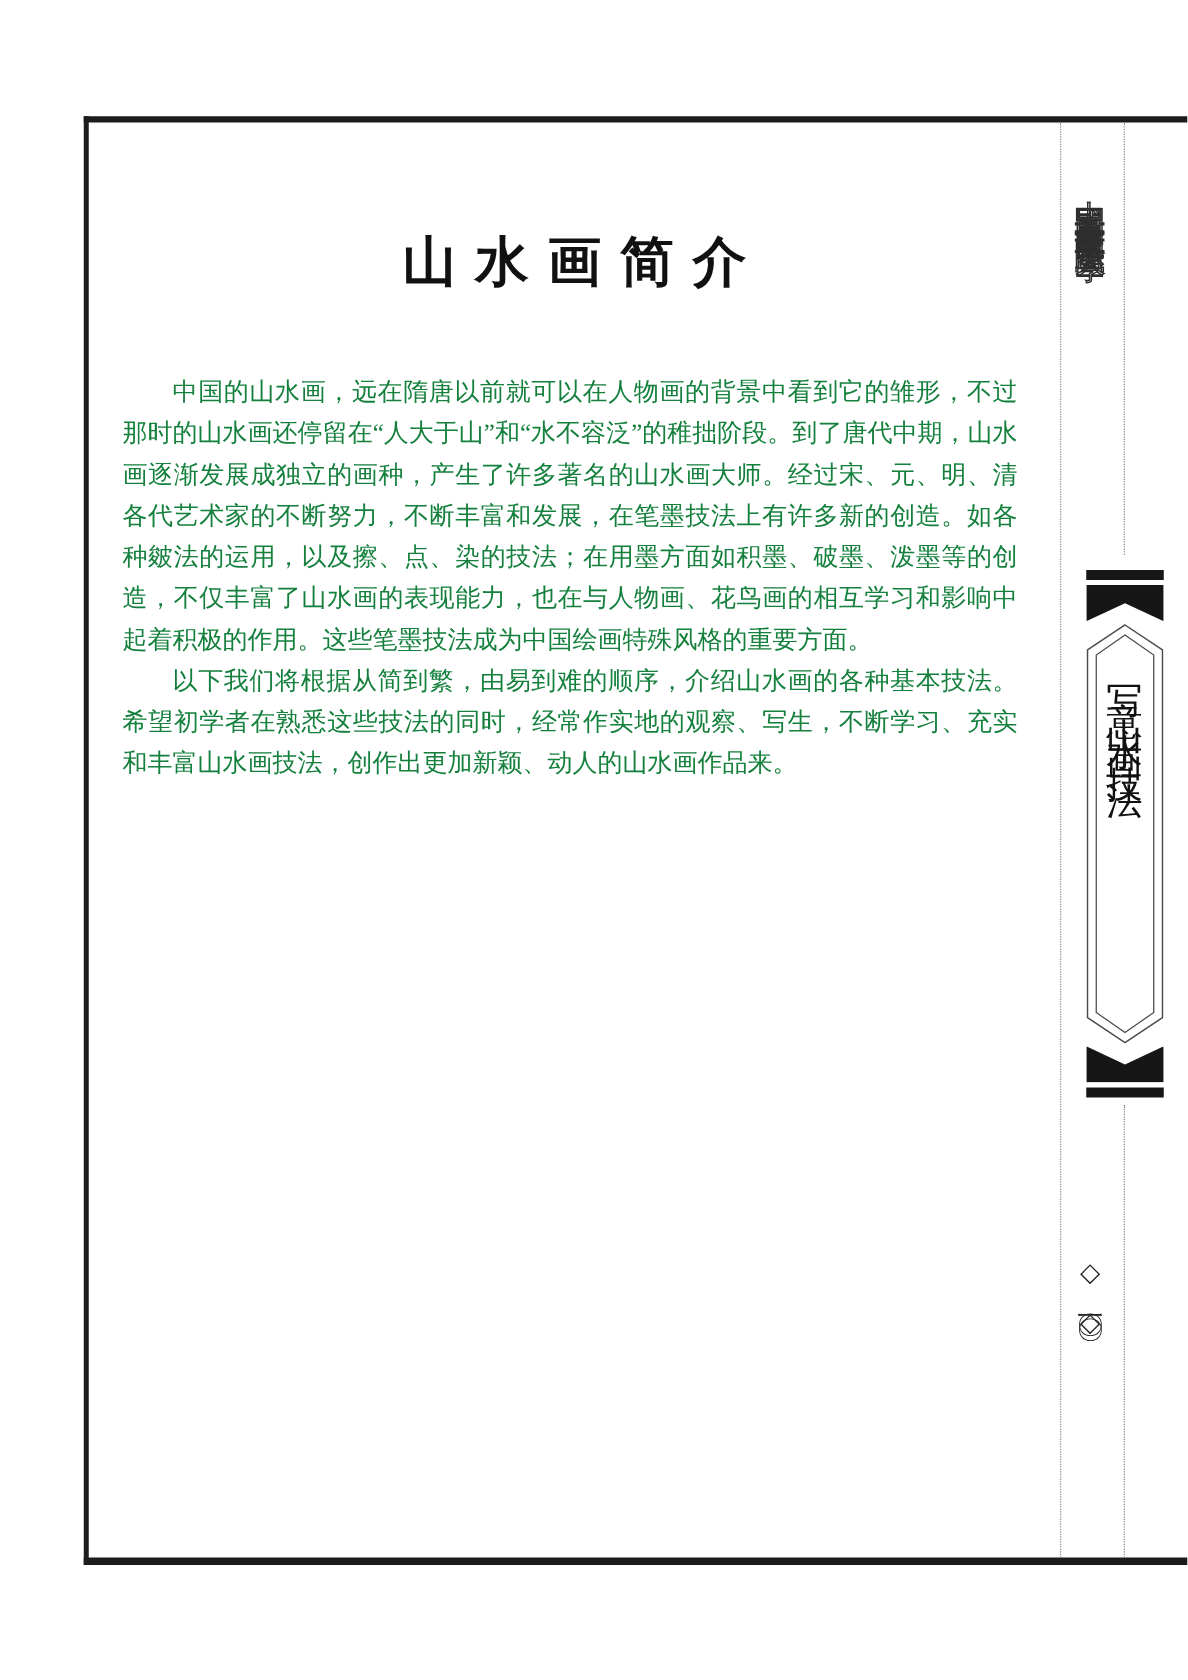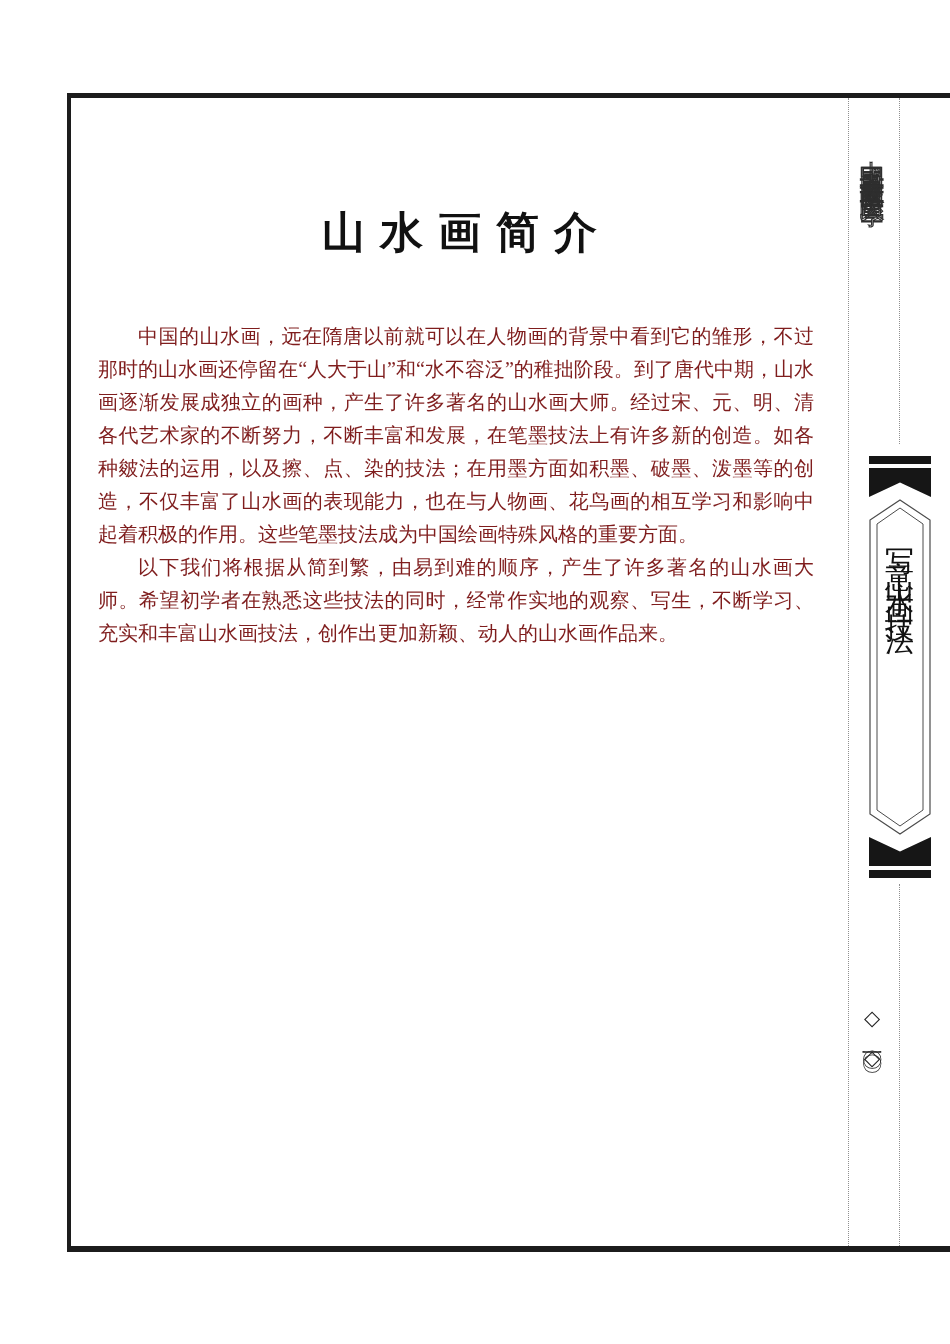--- a/index.html
+++ b/index.html
@@ -17,38 +17,38 @@
   .frame-top    { position: absolute; left: 67px;  top: 93px;   width: 883px; height: 5px; background: #1c1c1c; }
   .frame-bottom { position: absolute; left: 67px;  top: 1246px; width: 883px; height: 6px; background: #1c1c1c; }
   .frame-left   { position: absolute; left: 67px;  top: 93px;   width: 4px;   height: 1159px; background: #1c1c1c; }
 
   .vline { position: absolute; width: 0; border-left: 1px dotted #8f8f8f; }
   .vline-1  { left: 848px; top: 98px;  height: 1148px; }
   .vline-2a { left: 899px; top: 98px;  height: 346px; }
   .vline-2b { left: 899px; top: 884px; height: 362px; }
 
   
-  .content { position: absolute; left: 71px; top: 110px; width: 777px; }
+  .content { position: absolute; left: 71px; top: 88px; width: 777px; }
   .title {
     margin: 96px 0 0 0;
     line-height: 52px;
     text-align: center;
     font-family: "DejaVu Serif", "Liberation Serif", serif;
     font-weight: bold;
     font-size: 43px;
     letter-spacing: 15px;
     text-indent: 15px;
     color: #111;
   }
   .bodytext {
     margin: 62px 34px 0 27px;
     font-size: 20px;
     line-height: 33px;
     text-align: justify;
-    color: #7f1d1d;
+    color: #15803d;
   }
   .bodytext p { margin: 0; text-indent: 2em; }
 
   
   .univ {
     position: absolute; left: 861px; top: 142px; width: 27px;
     writing-mode: vertical-rl; text-orientation: upright;
     font-size: 24px; letter-spacing: 6px;
     color: #ffffff; -webkit-text-stroke: 1.2px #2e2e2e;
     font-family: "DejaVu Serif", serif;
@@ -93,21 +93,21 @@
 <div class="frame-bottom"></div>
 <div class="frame-left"></div>
 <div class="vline vline-1"></div>
 <div class="vline vline-2a"></div>
 <div class="vline vline-2b"></div>
 
 <div class="content">
   <h1 class="title">山水画简介</h1>
   <div class="bodytext">
     <p>中国的山水画，远在隋唐以前就可以在人物画的背景中看到它的雏形，不过那时的山水画还停留在“人大于山”和“水不容泛”的稚拙阶段。到了唐代中期，山水画逐渐发展成独立的画种，产生了许多著名的山水画大师。经过宋、元、明、清各代艺术家的不断努力，不断丰富和发展，在笔墨技法上有许多新的创造。如各种皴法的运用，以及擦、点、染的技法；在用墨方面如积墨、破墨、泼墨等的创造，不仅丰富了山水画的表现能力，也在与人物画、花鸟画的相互学习和影响中起着积极的作用。这些笔墨技法成为中国绘画特殊风格的重要方面。</p>
-    <p>以下我们将根据从简到繁，由易到难的顺序，产生了许多著名的山水画大师。希望初学者在熟悉这些技法的同时，经常作实地的观察、写生，不断学习、充实和丰富山水画技法，创作出更加新颖、动人的山水画作品来。</p>
+    <p>以下我们将根据从简到繁，由易到难的顺序，介绍山水画的各种基本技法。希望初学者在熟悉这些技法的同时，经常作实地的观察、写生，不断学习、充实和丰富山水画技法，创作出更加新颖、动人的山水画作品来。</p>
   </div>
 </div>
 
 <div class="univ">中國書畫國際大學</div>
 
 <div class="cartouche">
   <div class="c-bar c-bar-top"></div>
   <div class="c-band c-band-top"></div>
   <div class="c-hex">
     <svg width="62" height="336" viewBox="0 0 62 336">

